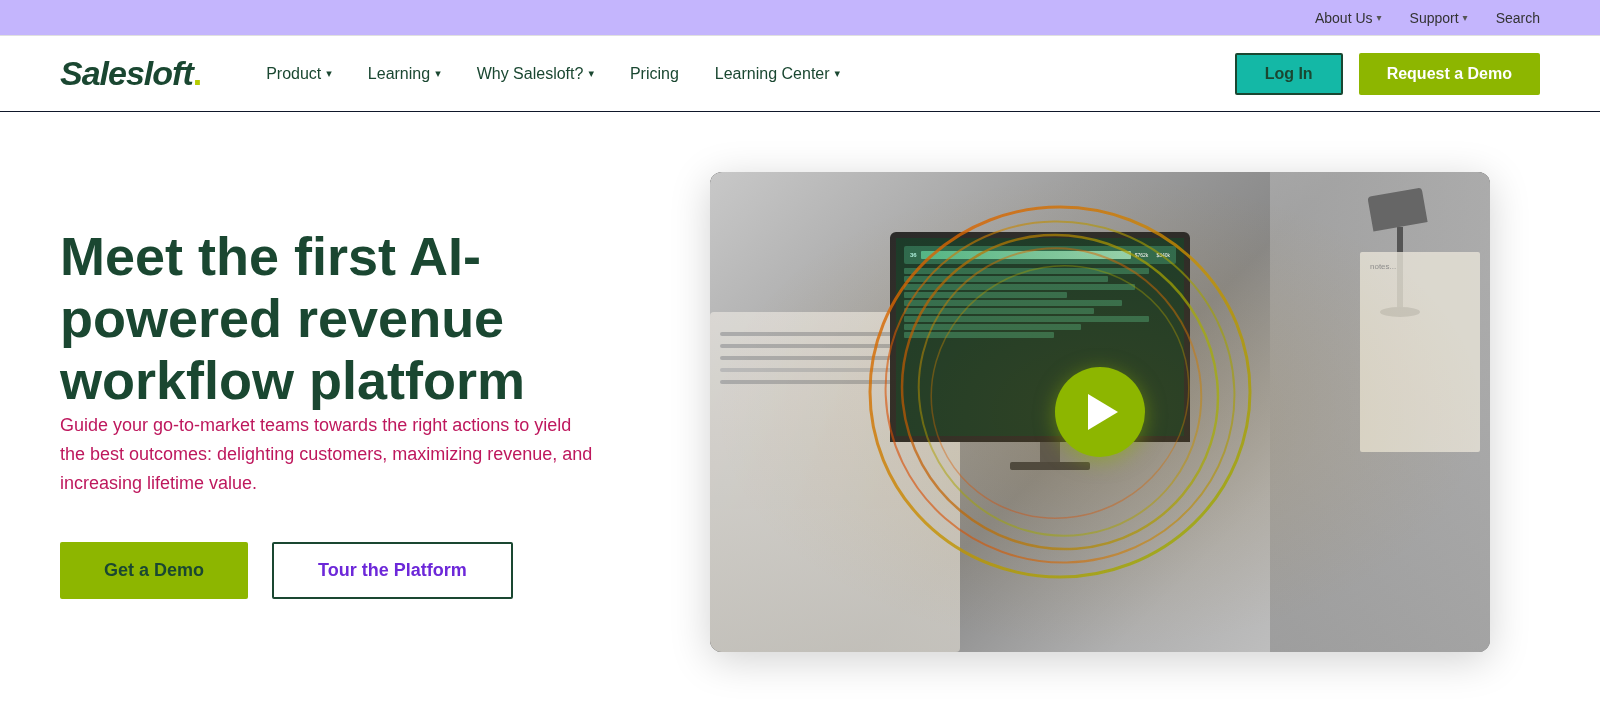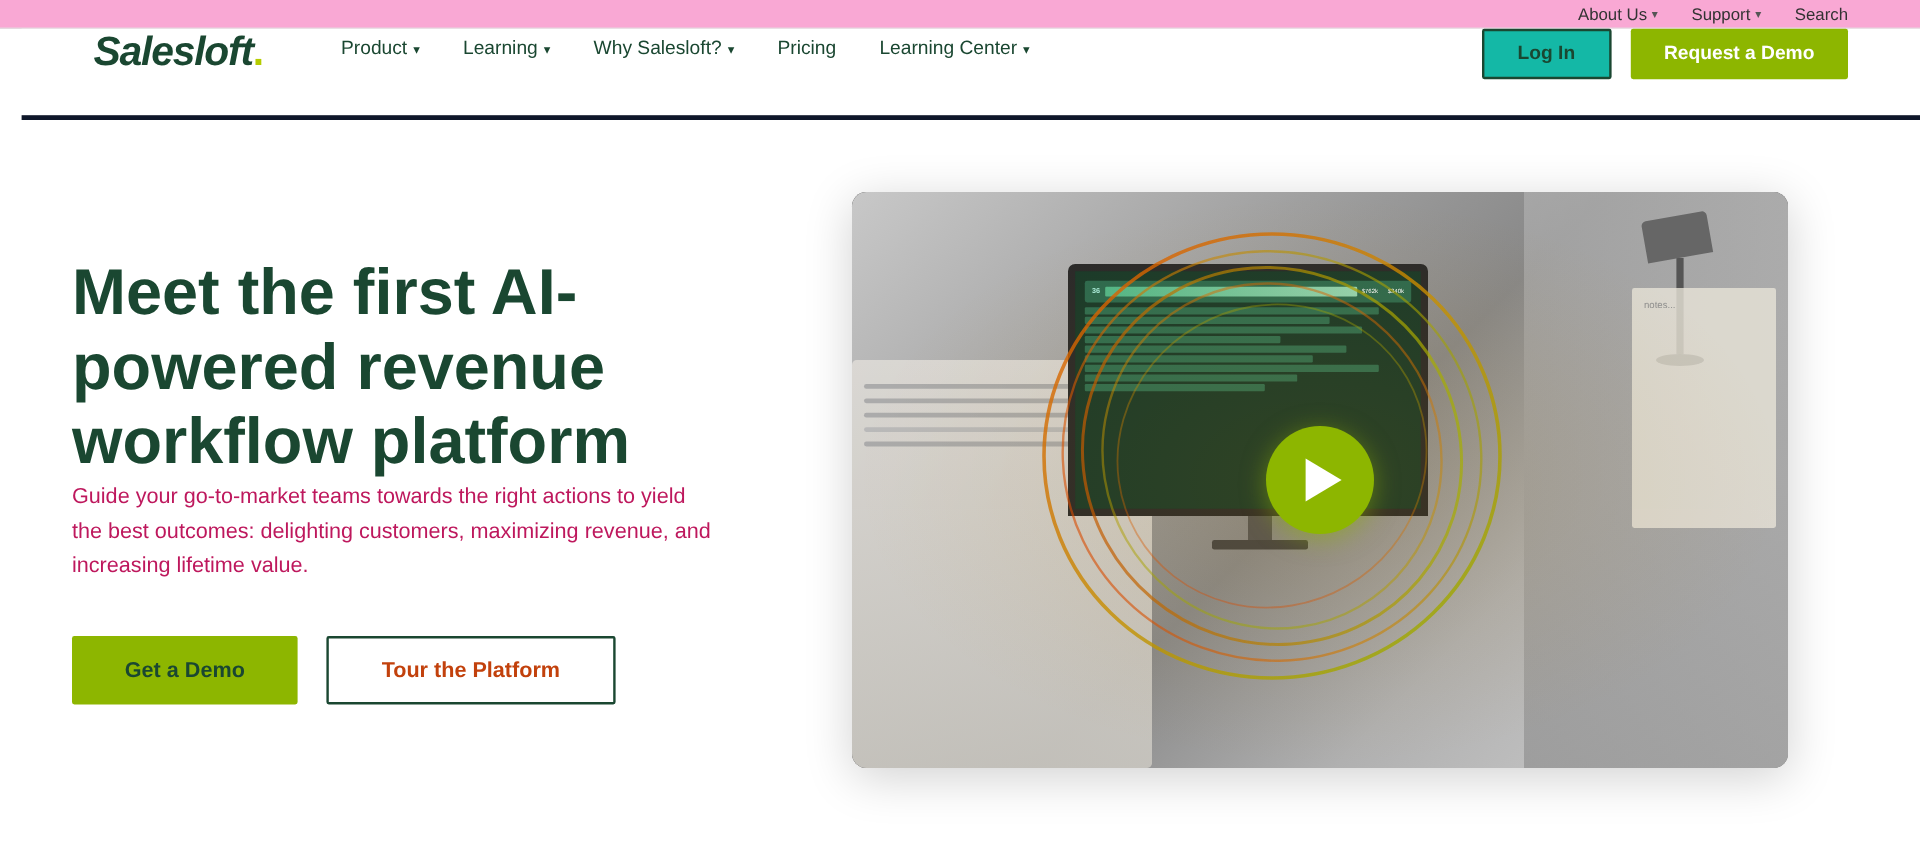--- a/index.html
+++ b/index.html
@@ -1,50 +1,49 @@
 <!DOCTYPE html>
 <html><head>
   <meta charset="utf-8">
   <style>
     * { margin: 0; padding: 0; box-sizing: border-box; }
     body { font-family: -apple-system, BlinkMacSystemFont, 'Segoe UI', sans-serif; background: #fff; width: 1600px; }
 
     
     .top-bar {
-      background: #f9a8d4;
+      background: #c4b5fd;
       border-bottom: 1px solid #e0e0e0;
       display: flex;
       justify-content: flex-end;
       align-items: center;
       padding: 0 60px;
-      height: 24px;
+      height: 36px;
       gap: 28px;
     }
     .top-bar-item {
       font-size: 14px;
       color: #333;
       cursor: pointer;
       display: flex;
       align-items: center;
       gap: 4px;
     }
     .chevron-small {
       font-size: 10px;
       color: #555;
     }
 
     
     .main-nav {
       display: flex;
-      align-items: flex-start;
+      align-items: center;
       padding: 0 60px;
       height: 76px;
-      border-bottom: 4px solid #0f172a;
+      border-bottom: 1px solid #0f172a;
       background: #fff;
-      margin-left: 18px;
     }
     .logo {
       display: flex;
       align-items: baseline;
       margin-right: 48px;
     }
     .logo-text {
       font-size: 34px;
       font-weight: 700;
       color: #1a4731;
@@ -135,21 +134,21 @@
       color: #1a4731;
       border: none;
       padding: 18px 44px;
       font-size: 18px;
       font-weight: 700;
       cursor: pointer;
       border-radius: 2px;
     }
     .btn-tour {
       background: #fff;
-      color: #c2410c;
+      color: #6d28d9;
       border: 2px solid #1a4731;
       padding: 16px 44px;
       font-size: 18px;
       font-weight: 700;
       cursor: pointer;
       border-radius: 2px;
     }
 
     
     .hero-right {

